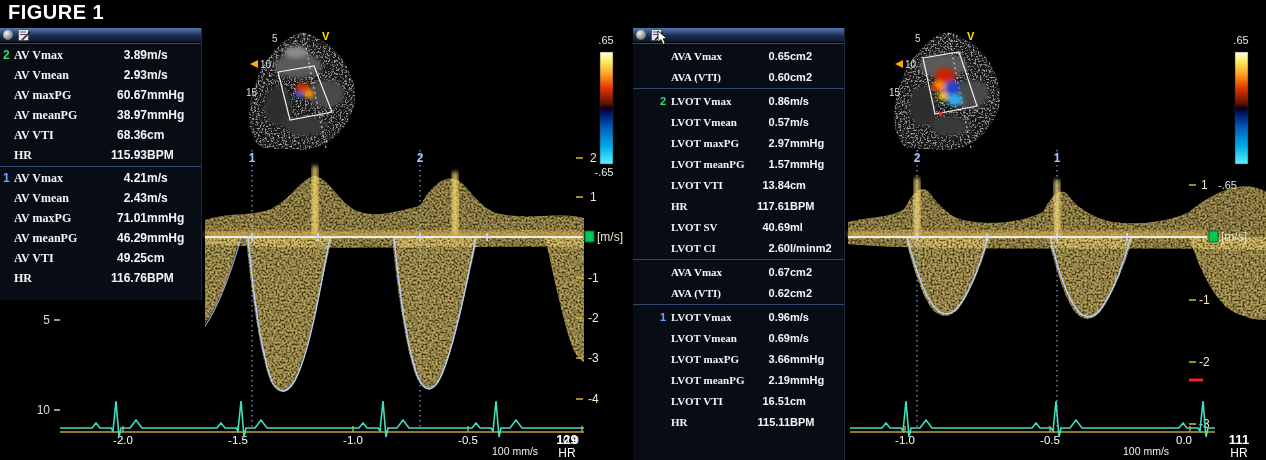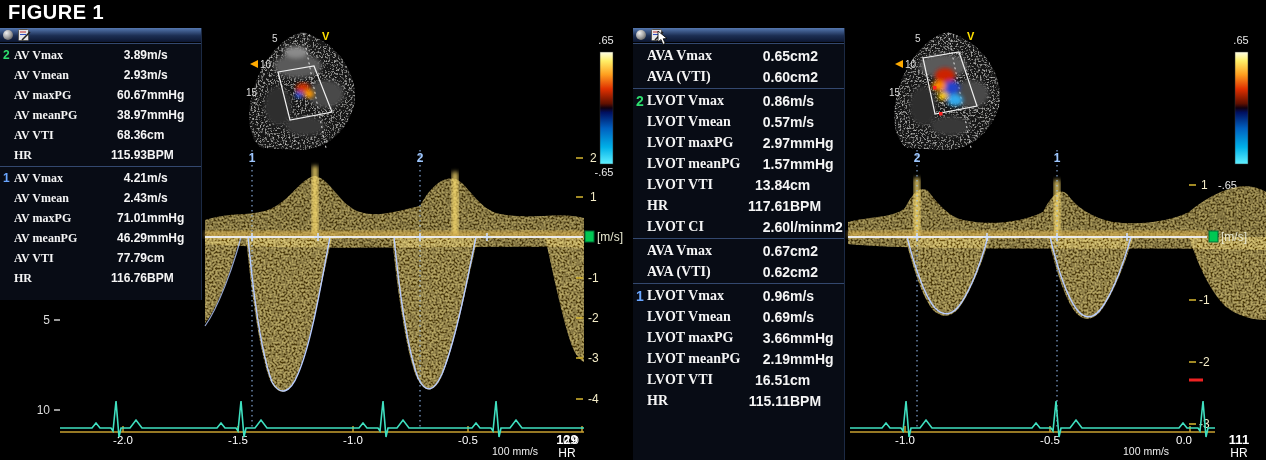--- a/index.html
+++ b/index.html
@@ -15,21 +15,21 @@
   .meas-box.mb-left  { width:202px; height:272px; }
   .meas-box.mb-right { width:212px; height:432px; }
   .meas-header { height:15px; background:linear-gradient(#5578b0,#1c2e52 55%,#0c1630); display:flex; align-items:center; gap:5px; padding:0 3px; border-bottom:1px solid #000; position:relative; }
   .win-circle { width:10px; height:10px; border-radius:50%; flex:none;
     background:radial-gradient(circle at 35% 30%, #f0f0f0, #a8a8a8 45%, #565656 85%); }
   .tool-icon { width:13px; height:12px; flex:none; }
   .cursor-arrow { position:absolute; left:24px; top:3px; width:11px; height:14px; }
   .mgroup { border-top:1px solid #33486e; padding:1px 0; }
   .mgroup:first-of-type { border-top:none; }
   .mrow { display:flex; align-items:center; height:20px; padding:0 5px 0 3px; color:#f5f5f5; font-size:12px; font-weight:bold; white-space:nowrap; }
-  .mb-right .mrow { height:21px; font-size:14px; }
+  .mb-right .mrow { height:21px; font-size:11px;margin-left:24px; }
   .mk { width:11px; flex:none; }
   .mk.green { color:#2ede6e; }
   .mk.blue  { color:#6aa6ff; }
   .ml { flex:1; overflow:hidden;font-family:Liberation Serif, serif; }
   .mv { width:45px; text-align:right; flex:none; }
   .mu { width:49px; text-align:left; padding-left:0; flex:none; }
   text { font-family:"Liberation Sans",sans-serif; }
 </style>
 </head>
 <body>
@@ -256,21 +256,21 @@
           </div>
         <div class="mrow">
             <span class="mk"></span>
             <span class="ml">AV meanPG</span>
             <span class="mv">46.29</span>
             <span class="mu">mmHg</span>
           </div>
         <div class="mrow">
             <span class="mk"></span>
             <span class="ml">AV VTI</span>
-            <span class="mv">77.79</span>
+            <span class="mv">49.25</span>
             <span class="mu">cm</span>
           </div>
         <div class="mrow">
             <span class="mk"></span>
             <span class="ml">HR</span>
             <span class="mv">116.76</span>
             <span class="mu">BPM</span>
           </div>
       </div>
     </div>
@@ -472,20 +472,26 @@
             <span class="mu">cm</span>
           </div>
         <div class="mrow">
             <span class="mk"></span>
             <span class="ml">HR</span>
             <span class="mv">117.61</span>
             <span class="mu">BPM</span>
           </div>
         <div class="mrow">
             <span class="mk"></span>
+            <span class="ml">LVOT SV</span>
+            <span class="mv">40.69</span>
+            <span class="mu">ml</span>
+          </div>
+        <div class="mrow">
+            <span class="mk"></span>
             <span class="ml">LVOT CI</span>
             <span class="mv">2.60</span>
             <span class="mu">l/minm2</span>
           </div>
       </div>
       <div class="mgroup">
         <div class="mrow">
             <span class="mk"></span>
             <span class="ml">AVA Vmax</span>
             <span class="mv">0.67</span>

